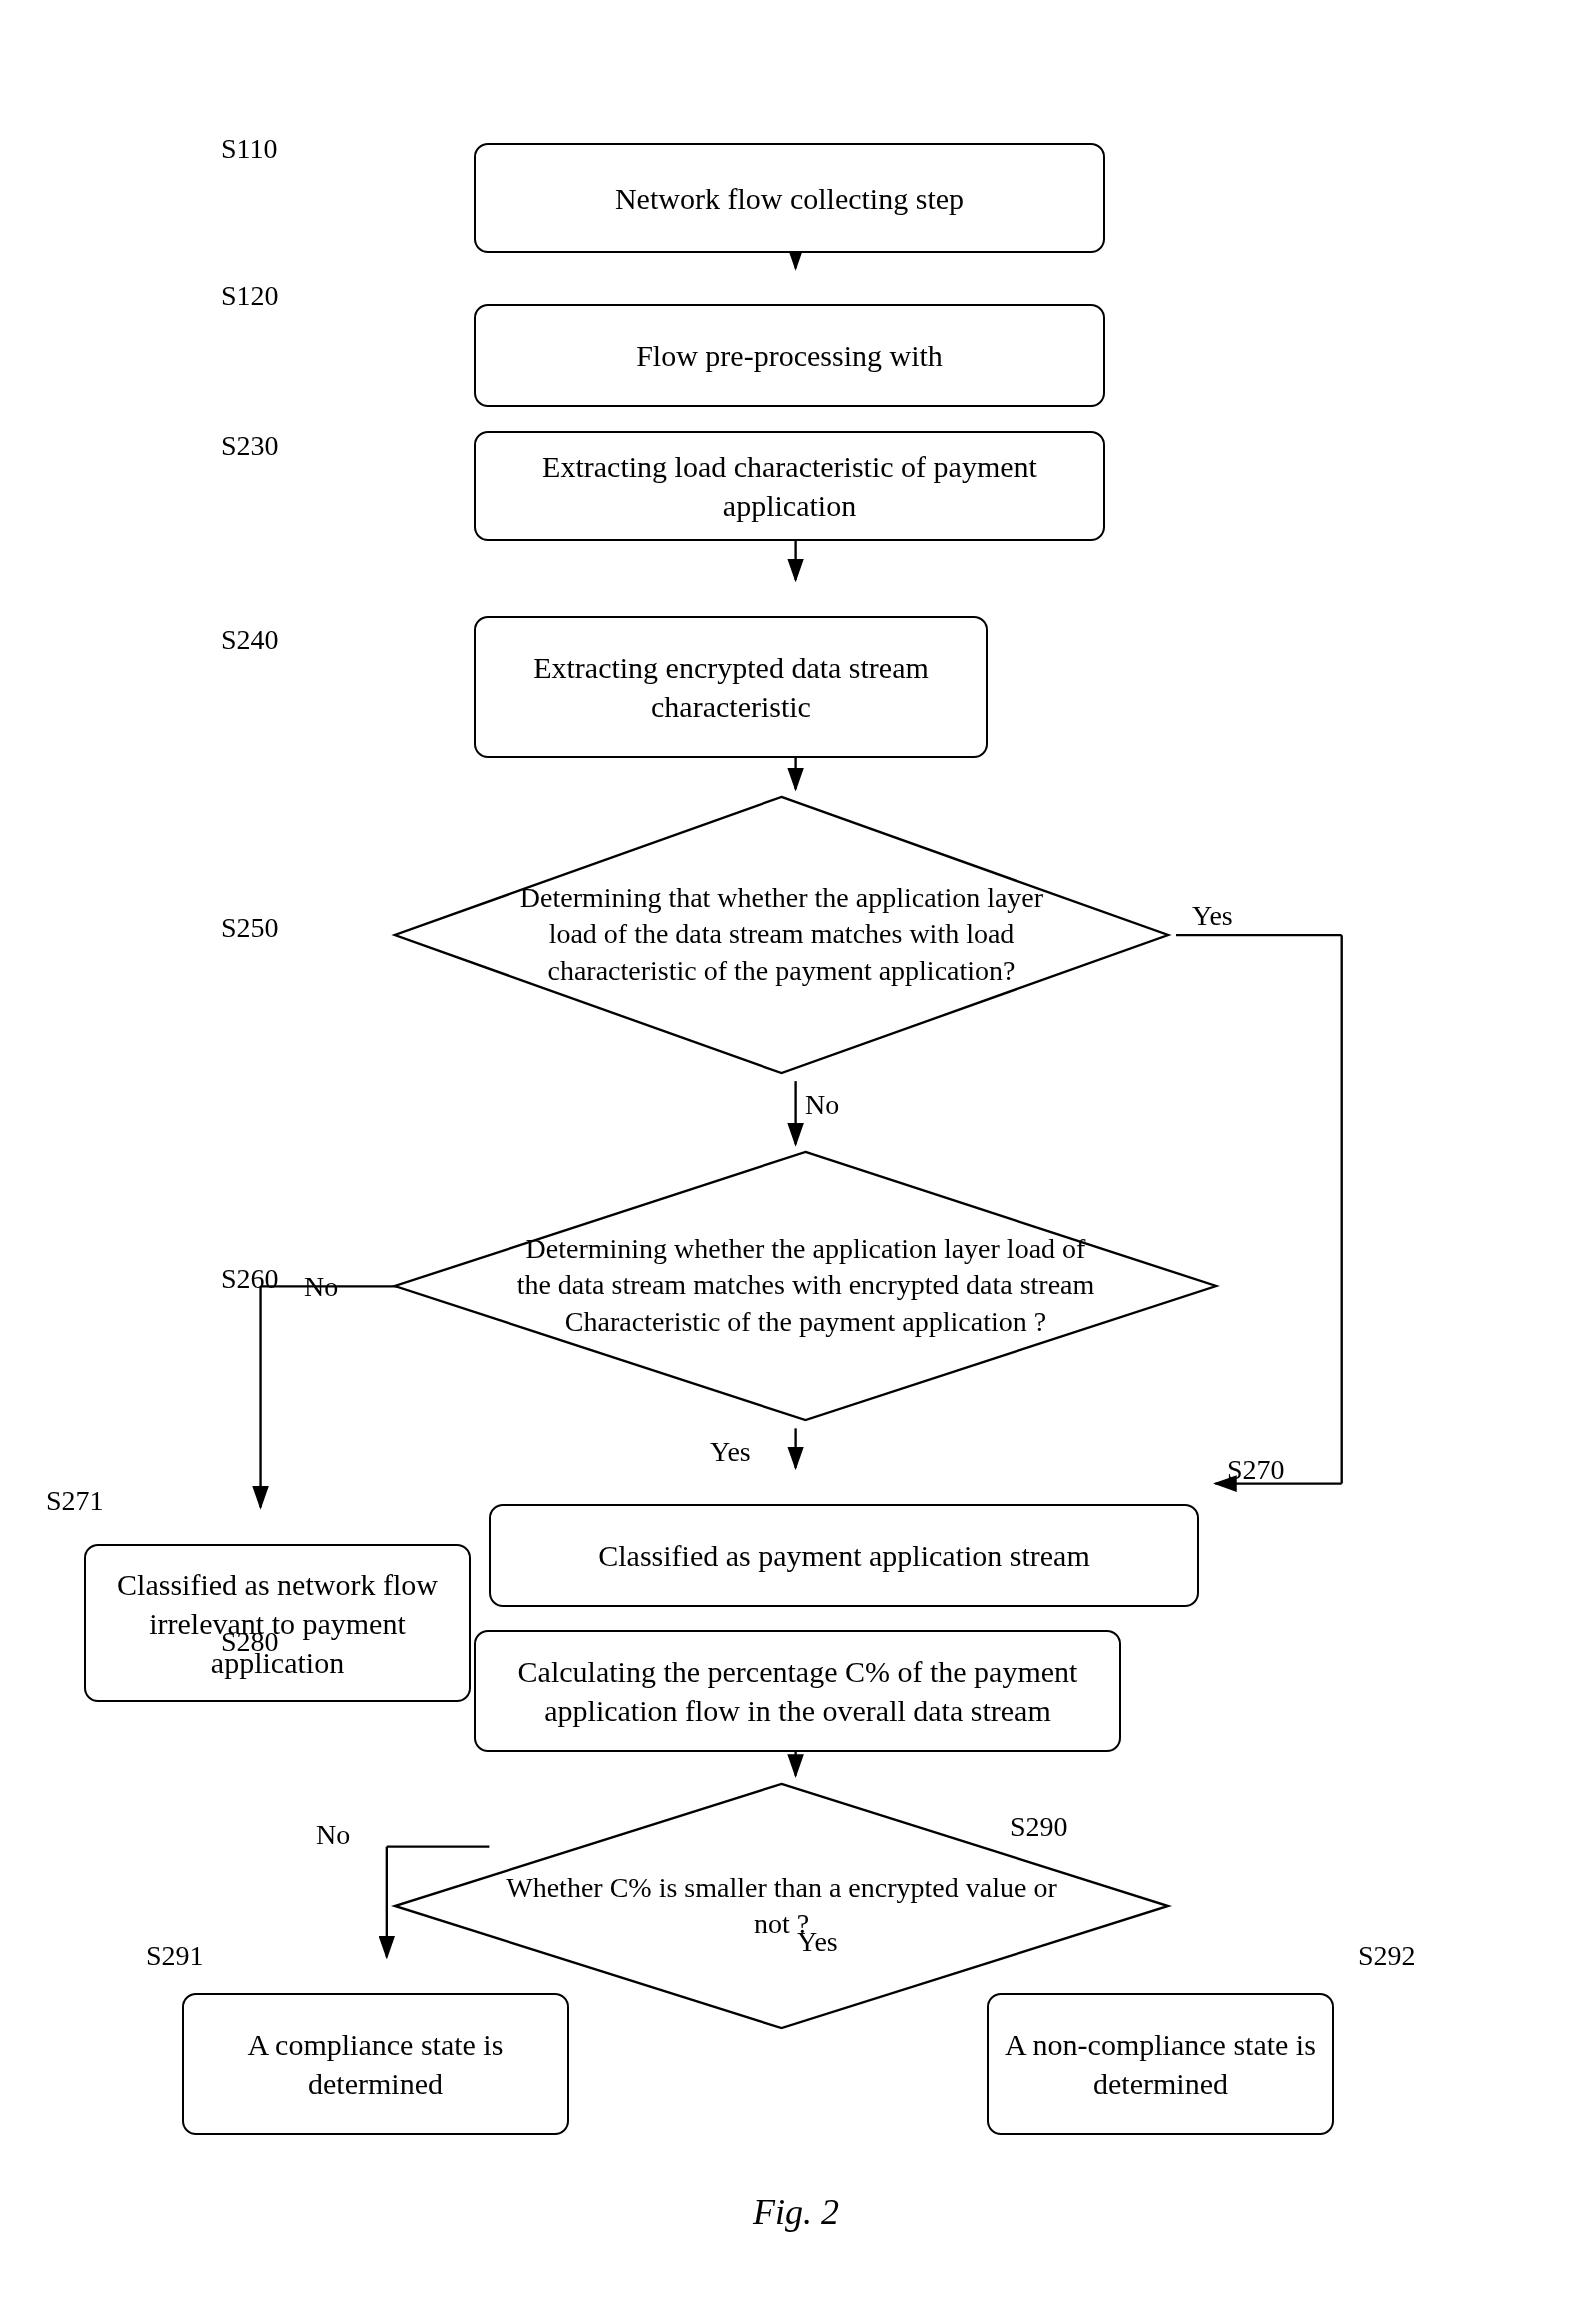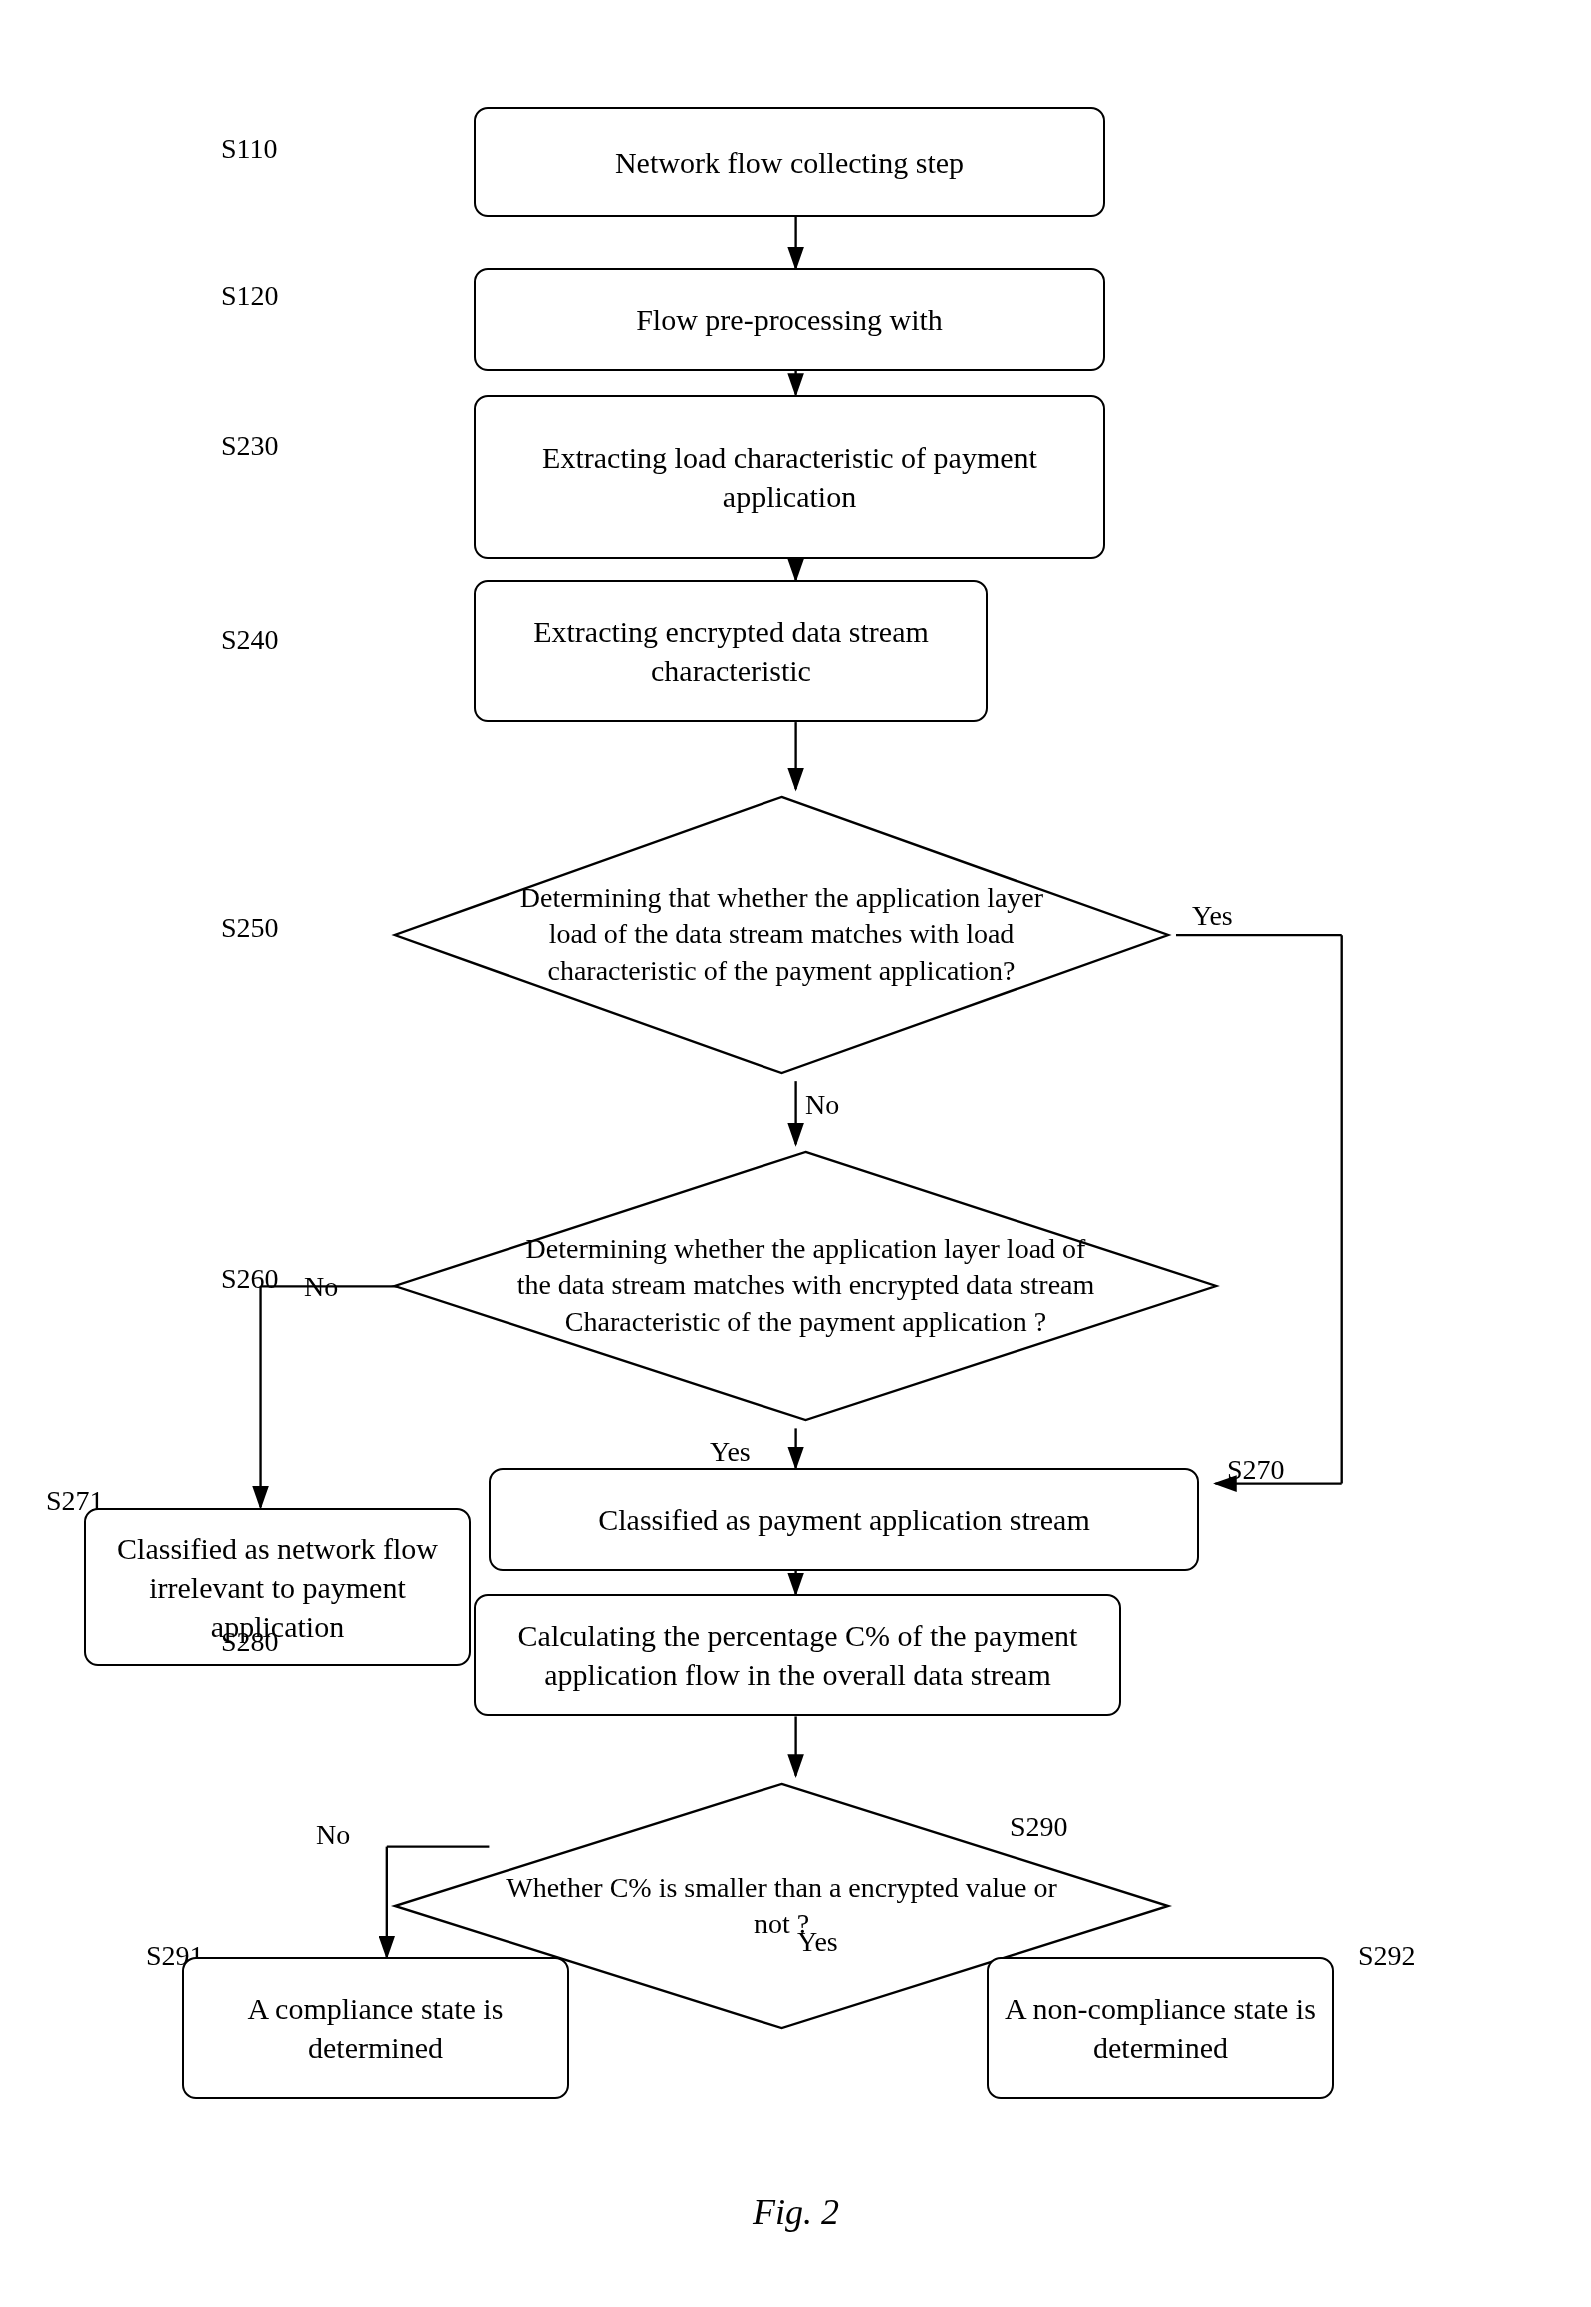--- a/index.html
+++ b/index.html
@@ -24,20 +24,21 @@
       border: 2.4px solid #000;
       border-radius: 14px;
       background: #fff;
       display: flex;
       align-items: center;
       justify-content: center;
       text-align: center;
       font-size: 30px;
       line-height: 1.3;
       padding: 18px 16px;
+      margin-top: 36px;
     }
 
     
     .fc-diamond-wrapper {
       position: absolute;
       display: flex;
       align-items: center;
       justify-content: flex-start;
     }
 
@@ -135,21 +136,21 @@
   <div class="fc-label" style="left:221px; top:133px;">S110</div>
 
   <div class="fc-box" style="left:474px; top:107px; width:631px; height:110px;">Network flow collecting step</div>
 
   <div class="fc-label" style="left:221px; top:280px;">S120</div>
 
   <div class="fc-box" style="left:474px; top:268px; width:631px; height:103px;">Flow pre-processing with</div>
 
   <div class="fc-label" style="left:221px; top:430px;">S230</div>
 
-  <div class="fc-box" style="left:474px; top:395px; width:631px; height:164px;">Extracting load characteristic of payment application</div>
+  <div class="fc-box" style="left:474px; top:395px; width:631px; height:110px;">Extracting load characteristic of payment application</div>
 
   <div class="fc-label" style="left:221px; top:624px;">S240</div>
 
   <div class="fc-box" style="left:474px; top:580px; width:514px; height:142px;">Extracting encrypted data stream characteristic</div>
 
   <div class="fc-label" style="left:221px; top:912px;">S250</div>
 
   <div class="fc-diamond-wrapper" style="left:387px; top:789px; width:789px; height:292px;">
     <div class="fc-diamond">
       <svg viewBox="0 0 1000 370" preserveAspectRatio="none">

